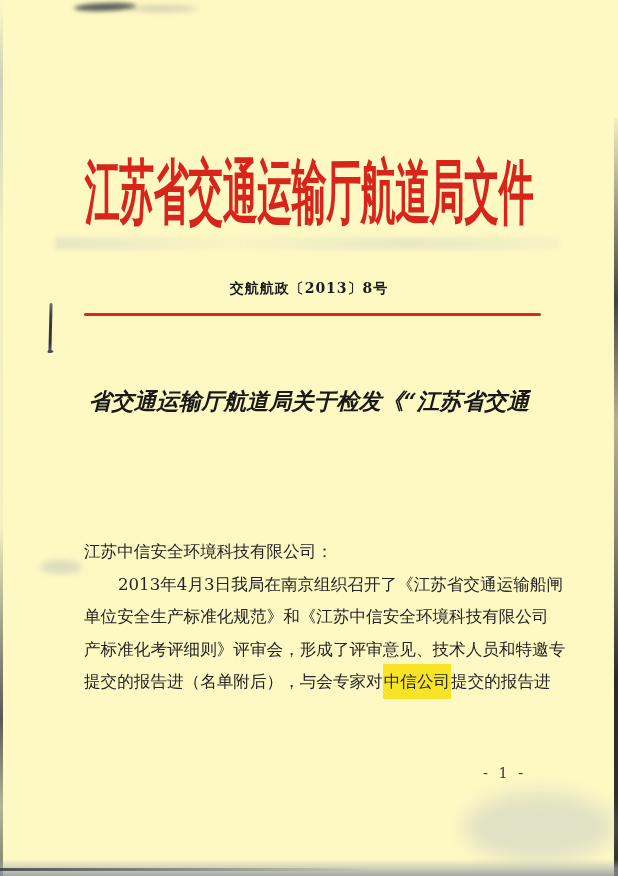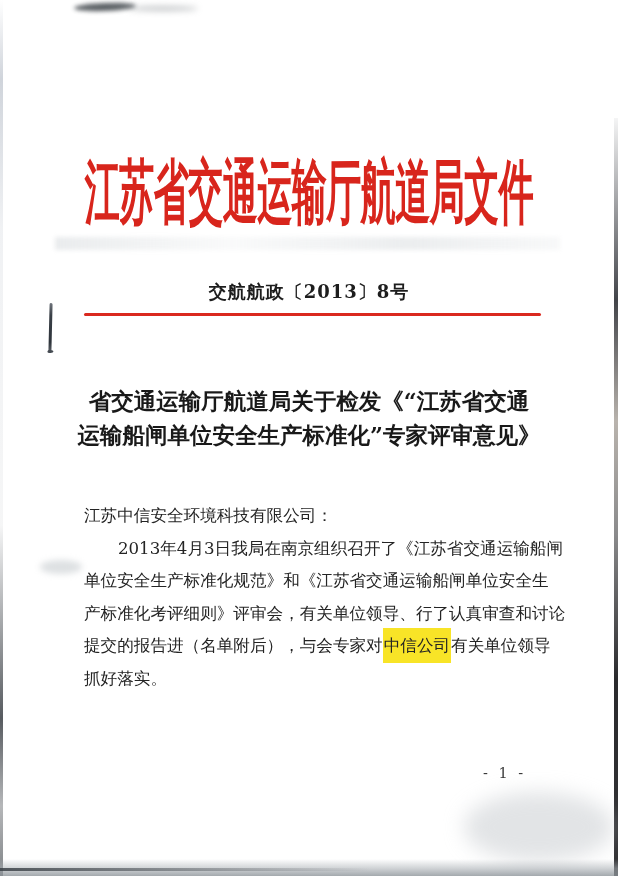--- a/index.html
+++ b/index.html
@@ -1,37 +1,37 @@
 <!DOCTYPE html>
 <html><head>
 <meta charset="utf-8">
 <style>
   html,body{margin:0;padding:0;}
   body{width:618px;height:876px;overflow:hidden;position:relative;background:#e9e9e9;}
-  .page{position:absolute;inset:0;background:#ffffff;font-family:"DejaVu Serif","Liberation Serif",serif;color:#222;}
+  .page{position:absolute;inset:0;background:#fef9c3;font-family:"DejaVu Serif","Liberation Serif",serif;color:#222;}
   .abs{position:absolute;}
 
   
   .org-title{
     top:146px;left:0;right:0;text-align:center;
     color:#d8251c;font-weight:bold;font-size:35px;letter-spacing:-0.5px;
     transform:scaleY(2.0);transform-origin:top center;white-space:nowrap;
   }
-  .doc-number{top:280px;left:0;right:0;text-align:center;font-size:18px;font-weight:600;color:#1d1d1d;letter-spacing:1px;}
+  .doc-number{top:280px;left:0;right:0;text-align:center;font-size:14px;font-weight:600;color:#1d1d1d;letter-spacing:1px;}
   .red-line{top:313px;left:84px;width:457px;height:3px;background:#da291f;border-radius:2px;}
 
   
   .ink-mark{left:49px;top:303px;width:3px;height:49px;background:linear-gradient(#70757c,#3a4047 25%,#2e343b 80%,#5a5f66);transform:rotate(1.4deg);border-radius:2px;}
   .ink-mark::after{content:"";position:absolute;left:-1px;bottom:-1px;width:6px;height:3px;background:#454b52;border-radius:50%;}
 
   
-  .doc-title{top:384px;left:50px;right:50px;text-align:center;font-size:22.5px;font-weight:bold;color:#191919;line-height:34px;}
+  .doc-title{top:384px;left:50px;right:50px;text-align:center;font-size:22.5px;font-weight:bold;color:#191919;line-height:34px;font-style:italic;}
 
   
-  .body-block{left:84px;top:500px;width:460px;font-size:16.6px;color:#242424;line-height:32.5px;}
+  .body-block{left:84px;top:536px;width:460px;font-size:16.6px;color:#242424;line-height:32.5px;}
   .para-line{white-space:nowrap;}
   .indent{text-indent:34px;text-align:center;}
   .hl{background:#f8e427;padding:8px 1px;}
 
   .page-num{top:765px;left:483px;font-size:14.5px;letter-spacing:3px;color:#3a3a3a;white-space:nowrap;}
 
   
   .smudge-top{left:74px;top:3px;width:62px;height:8px;background:#40464b;border-radius:50%;filter:blur(2px);opacity:.85;transform:rotate(-2deg);}
   .smudge-top2{left:128px;top:6px;width:70px;height:5px;background:#8a8f93;border-radius:50%;filter:blur(3px);opacity:.5;}
   .band-under-header{left:55px;top:237px;width:505px;height:13px;filter:blur(2px);
@@ -62,27 +62,25 @@
   <div class="abs edge-bottom"></div>
   <div class="abs bottom-line"></div>
   <div class="abs ink-mark"></div>
 
   <div class="abs org-title">江苏省交通运输厅航道局文件</div>
   <div class="abs doc-number">交航航政〔2013〕8号</div>
   <div class="abs red-line"></div>
 
   <div class="abs doc-title">
     <div>省交通运输厅航道局关于检发《“江苏省交通</div>
-    <div>运输船闸单位安全生产标准化”专家评审意见》</div>
   </div>
 
   <div class="abs body-block">
     <div class="para-line">江苏中信安全环境科技有限公司：</div>
     <div class="para-line indent">2013年4月3日我局在南京组织召开了《江苏省交通运输船闸</div>
-    <div class="para-line">单位安全生产标准化规范》和《江苏省交通运输船闸单位安全生</div>
-    <div class="para-line">产标准化考评细则》评审会，有关单位领导、行了认真审查和讨论</div>
-    <div class="para-line"><span>提交的报告进（名单附后），与会专家对</span><span class="hl">中信公司</span><span>有关单位领导</span></div>
-    <div class="para-line">抓好落实。</div>
+    <div class="para-line">单位安全生产标准化规范》和《江苏中信安全环境科技有限公司</div>
+    <div class="para-line">产标准化考评细则》评审会，形成了评审意见、技术人员和特邀专</div>
+    <div class="para-line"><span>提交的报告进（名单附后），与会专家对</span><span class="hl">中信公司</span><span>提交的报告进</span></div>
   </div>
 
   <div class="abs page-num">- 1 -</div>
 
 </div>
 
 </body></html>

